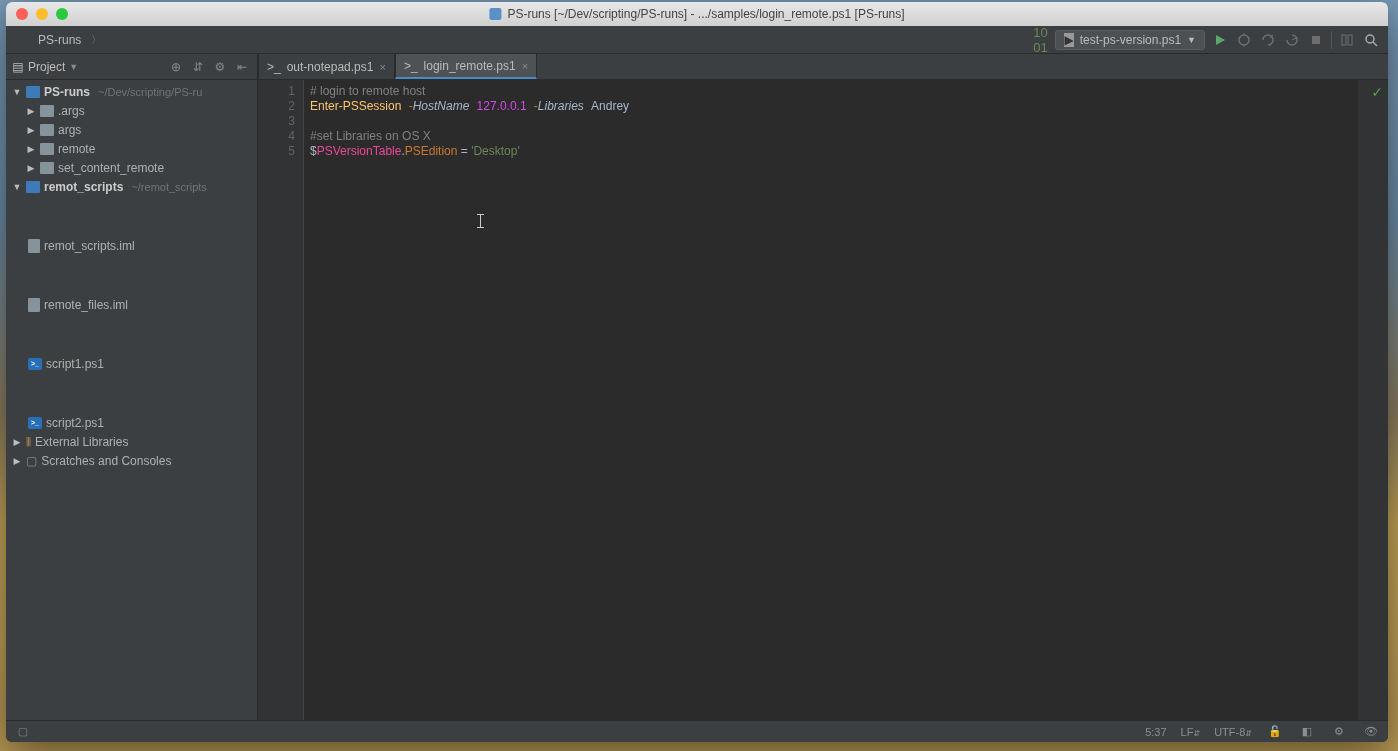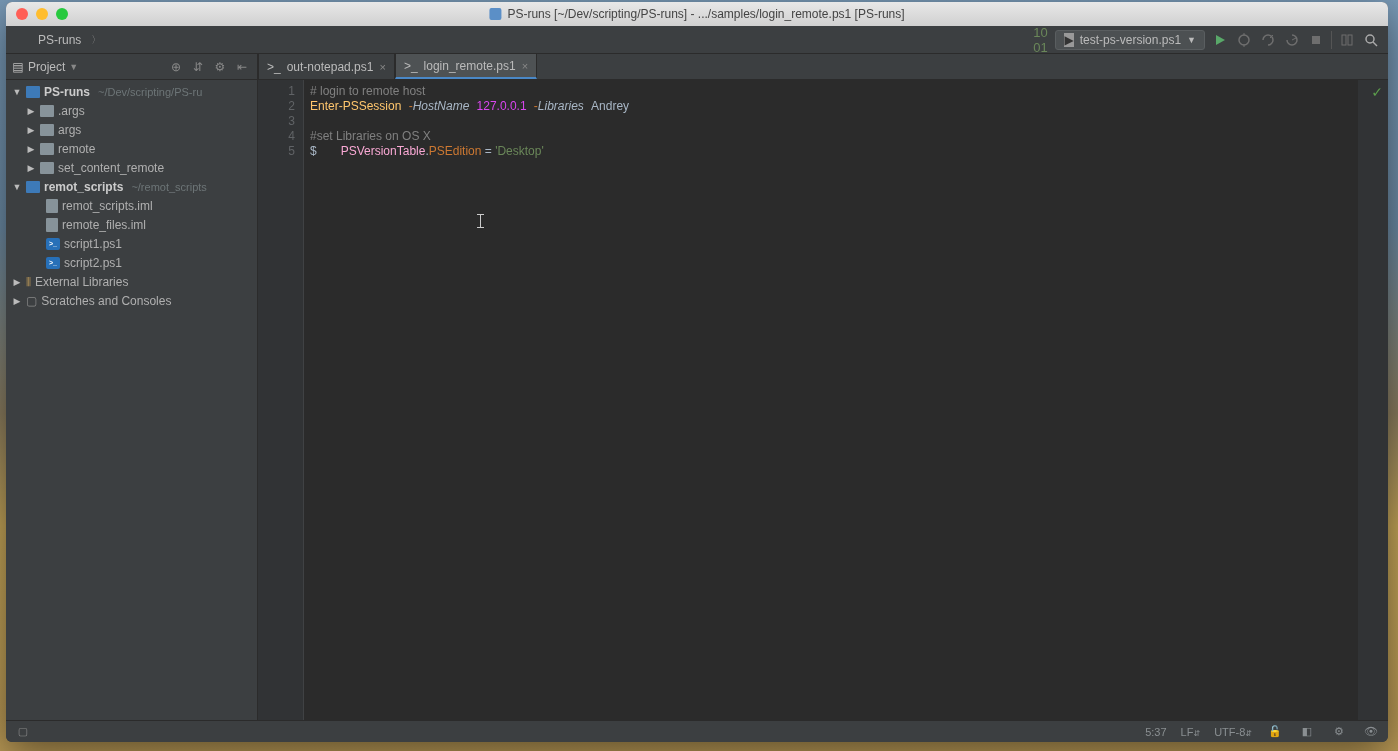--- a/index.html
+++ b/index.html
@@ -50,39 +50,39 @@
 .tree-item { display: flex; align-items: center; height: 19px; padding-left: 6px; gap: 4px; cursor: pointer; white-space: nowrap; }
 .tree-item .arrow { width: 10px; text-align: center; color: #bbb; font-size: 9px; }
 .tree-item .folder-icon { width: 14px; height: 12px; background: #87939a; border-radius: 1px; position: relative; }
 .tree-item .folder-icon.root { background: #3d7ab8; }
 .tree-item .file-icon { width: 12px; height: 14px; background: #87939a; border-radius: 1px; }
 .tree-item .ps-icon { width: 14px; height: 12px; background: #2770b8; border-radius: 2px; display:flex;align-items:center;justify-content:center;color:#fff;font-size:7px;font-weight:bold;}
 .tree-item .lbl { color: #b0b0b0; }
 .tree-item .lbl.bold { font-weight: 600; color: #ccc; }
 .tree-item .path { color: #6d7577; margin-left: 4px; font-size: 11px; text-align: right; }
 .indent-1 { padding-left: 20px; }
-.indent-2 { padding-left: 40px; }
+.indent-2 { padding-left: 22px; margin-top: 40px; }
 .editor-area { flex: 1; display: flex; flex-direction: column; background: #2b2b2b; }
 .tabbar { height: 26px; background: #3c3f41; display: flex; align-items: flex-end; border-bottom: 1px solid #2b2b2b; }
 .tab {
   height: 26px; padding: 0 8px; display: flex; align-items: center; gap: 6px;
   background: #3c3f41; border: 1px solid #2b2b2b; border-bottom: none;
   font-size: 12px; color: #bbb; cursor: pointer;
 }
 .tab.active { background: #4e5254; border-bottom: 2px solid #4a88c7; }
 .tab .close { color: #888; font-size: 11px; }
 .editor-body { flex: 1; display: flex; overflow: hidden; }
 .gutter { width: 46px; background: #313335; color: #606366; font-family: Menlo, Monaco, monospace; font-size: 12px; text-align: right; padding: 4px 8px 0 0; line-height: 15px; border-right: 1px solid #404244;}
 .code { flex: 1; background: #2b2b2b; font-family: Menlo, Monaco, monospace; font-size: 12px; padding: 4px 0 0 6px; line-height: 15px; color: #a9b7c6; white-space: pre; }
 .cmt { color: #808080; }
 .cmd { color: #ffc66d; }
 .param { color: #a9b7c6; font-style: italic; }
 .num { color: #d946ef; }
 .str { color: #6a8759; }
-.var { color: #f9a8d4; padding-left: 24px; }
+.var { color: #ec4899; }
 .prop { color: #cc7832; }
 .dash { color: #cc7832; }
 .check { width: 14px; color: #5c9e4c; font-size: 14px; }
 .right-gutter { width: 18px; background: #313335; text-align:center; padding-top: 4px; }
 .statusbar { height: 22px; background: #3c3f41; border-top: 1px solid #2b2b2b; display: flex; align-items: center; padding: 0 8px; gap: 14px; font-size: 11px; color: #8a8f92; }
 .statusbar .spacer { flex: 1; }
 .mark-strip { width: 12px; background: #313335; }
 .divider-v { width: 1px; background: #555; height: 18px; }
 .file-app-icon { width:12px; height:12px; background:#5b8fc7; border-radius:2px;}
 .cursor-ibeam { position:absolute; left:480px; top:214px; width:1px; height:14px; }

